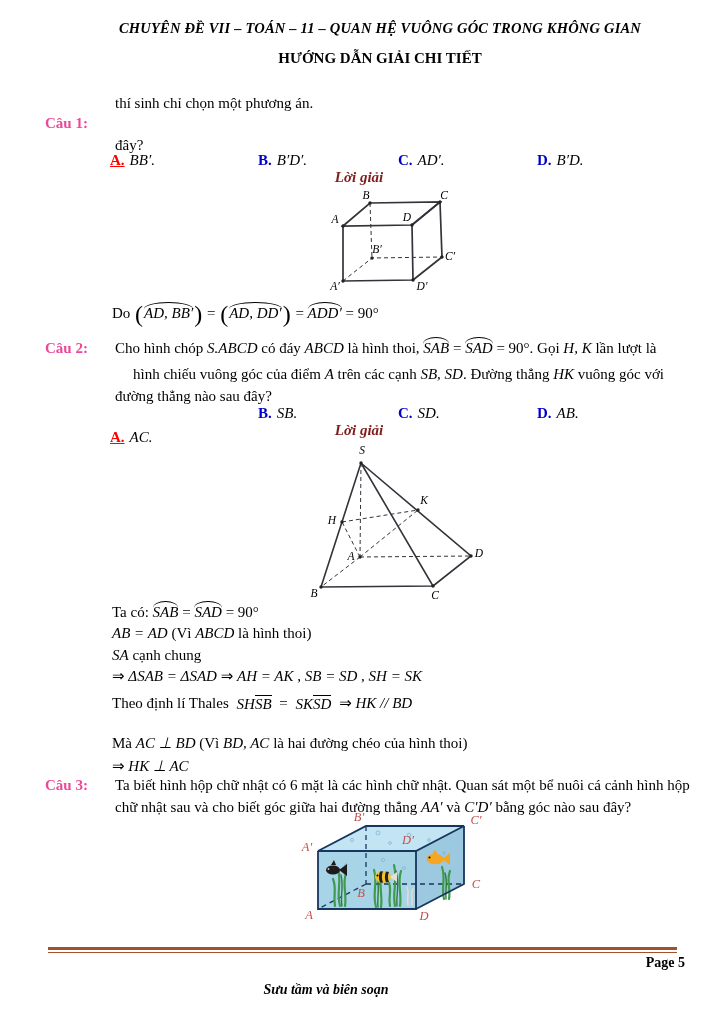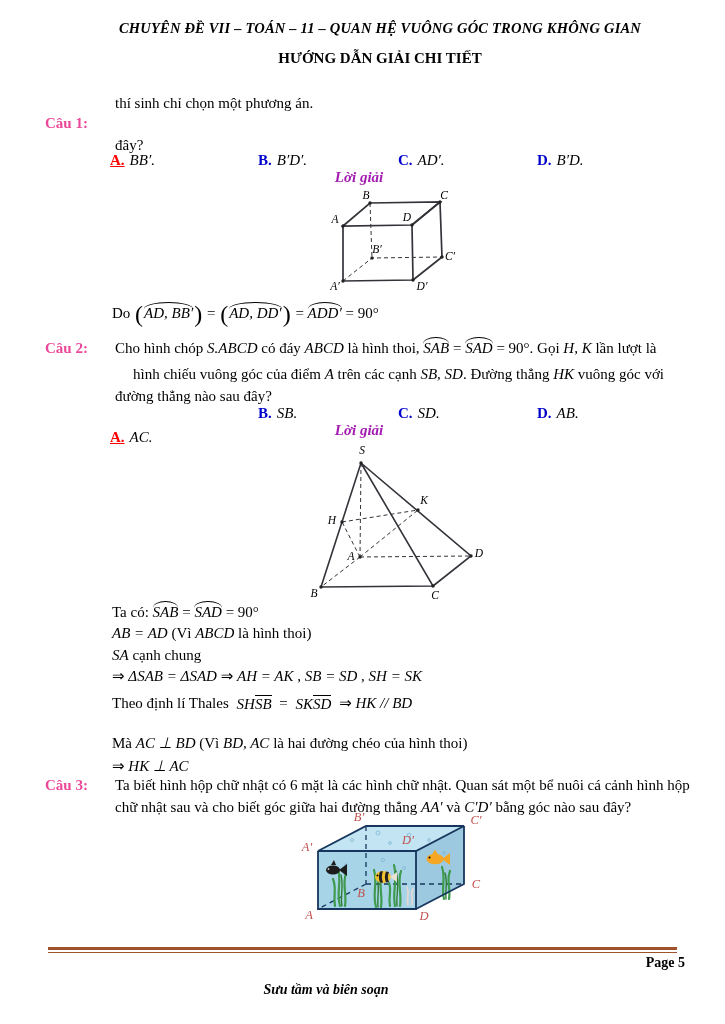--- a/index.html
+++ b/index.html
@@ -6,21 +6,21 @@
   .page{position:relative;width:725px;height:1024px;background:#fff;overflow:hidden;
         font-family:"Liberation Serif",serif;font-size:15px;color:#000;}
   .abs{position:absolute;}
   .hdr{top:20px;left:60px;width:640px;text-align:center;font-weight:bold;font-style:italic;font-size:14.5px;letter-spacing:.2px;}
   .sub{top:50px;left:0;width:760px;text-align:center;font-weight:bold;font-size:15px;}
   .qlabel{color:#ec4899;font-weight:bold;}
   .m{font-style:italic;}
   .line{white-space:nowrap;}
   .opt .letter{font-weight:bold;color:#0000CC;margin-right:5px;}
   .opt .letter.correct{color:#FF0000;text-decoration:underline;}
-  .loigiai{color:#a21caf;font-weight:bold;font-style:italic;text-align:center;width:718px;left:0;}
+  .loigiai{color:#7f1d1d;font-weight:bold;font-style:italic;text-align:center;width:718px;left:0;}
   .hat{position:relative;display:inline-block;font-style:italic;}
   .hat::before{content:'';position:absolute;left:0;right:0;top:-3px;height:6px;
                border-top:1.3px solid #000;border-radius:50% 50% 0 0/100% 100% 0 0;}
   .bp{font-size:24px;font-weight:400;vertical-align:-4px;line-height:1;padding:0 1px;}
   .frac{display:inline-block;vertical-align:middle;text-align:center;font-style:italic;line-height:1.15;margin:0 4px;}
   .frac .den{border-top:1.2px solid #000;}
   .footrule{top:947px;left:48px;width:629px;height:2px;border-top:3px solid #A0522D;border-bottom:1px solid #A0522D;}
   .pagenum{top:955px;left:56px;width:629px;text-align:right;font-weight:bold;font-size:14px;}
   .credit{top:982px;left:0;width:652px;text-align:center;font-weight:bold;font-style:italic;font-size:14px;}
   svg text{font-family:"Liberation Serif",serif;font-style:italic;fill:#000;}

